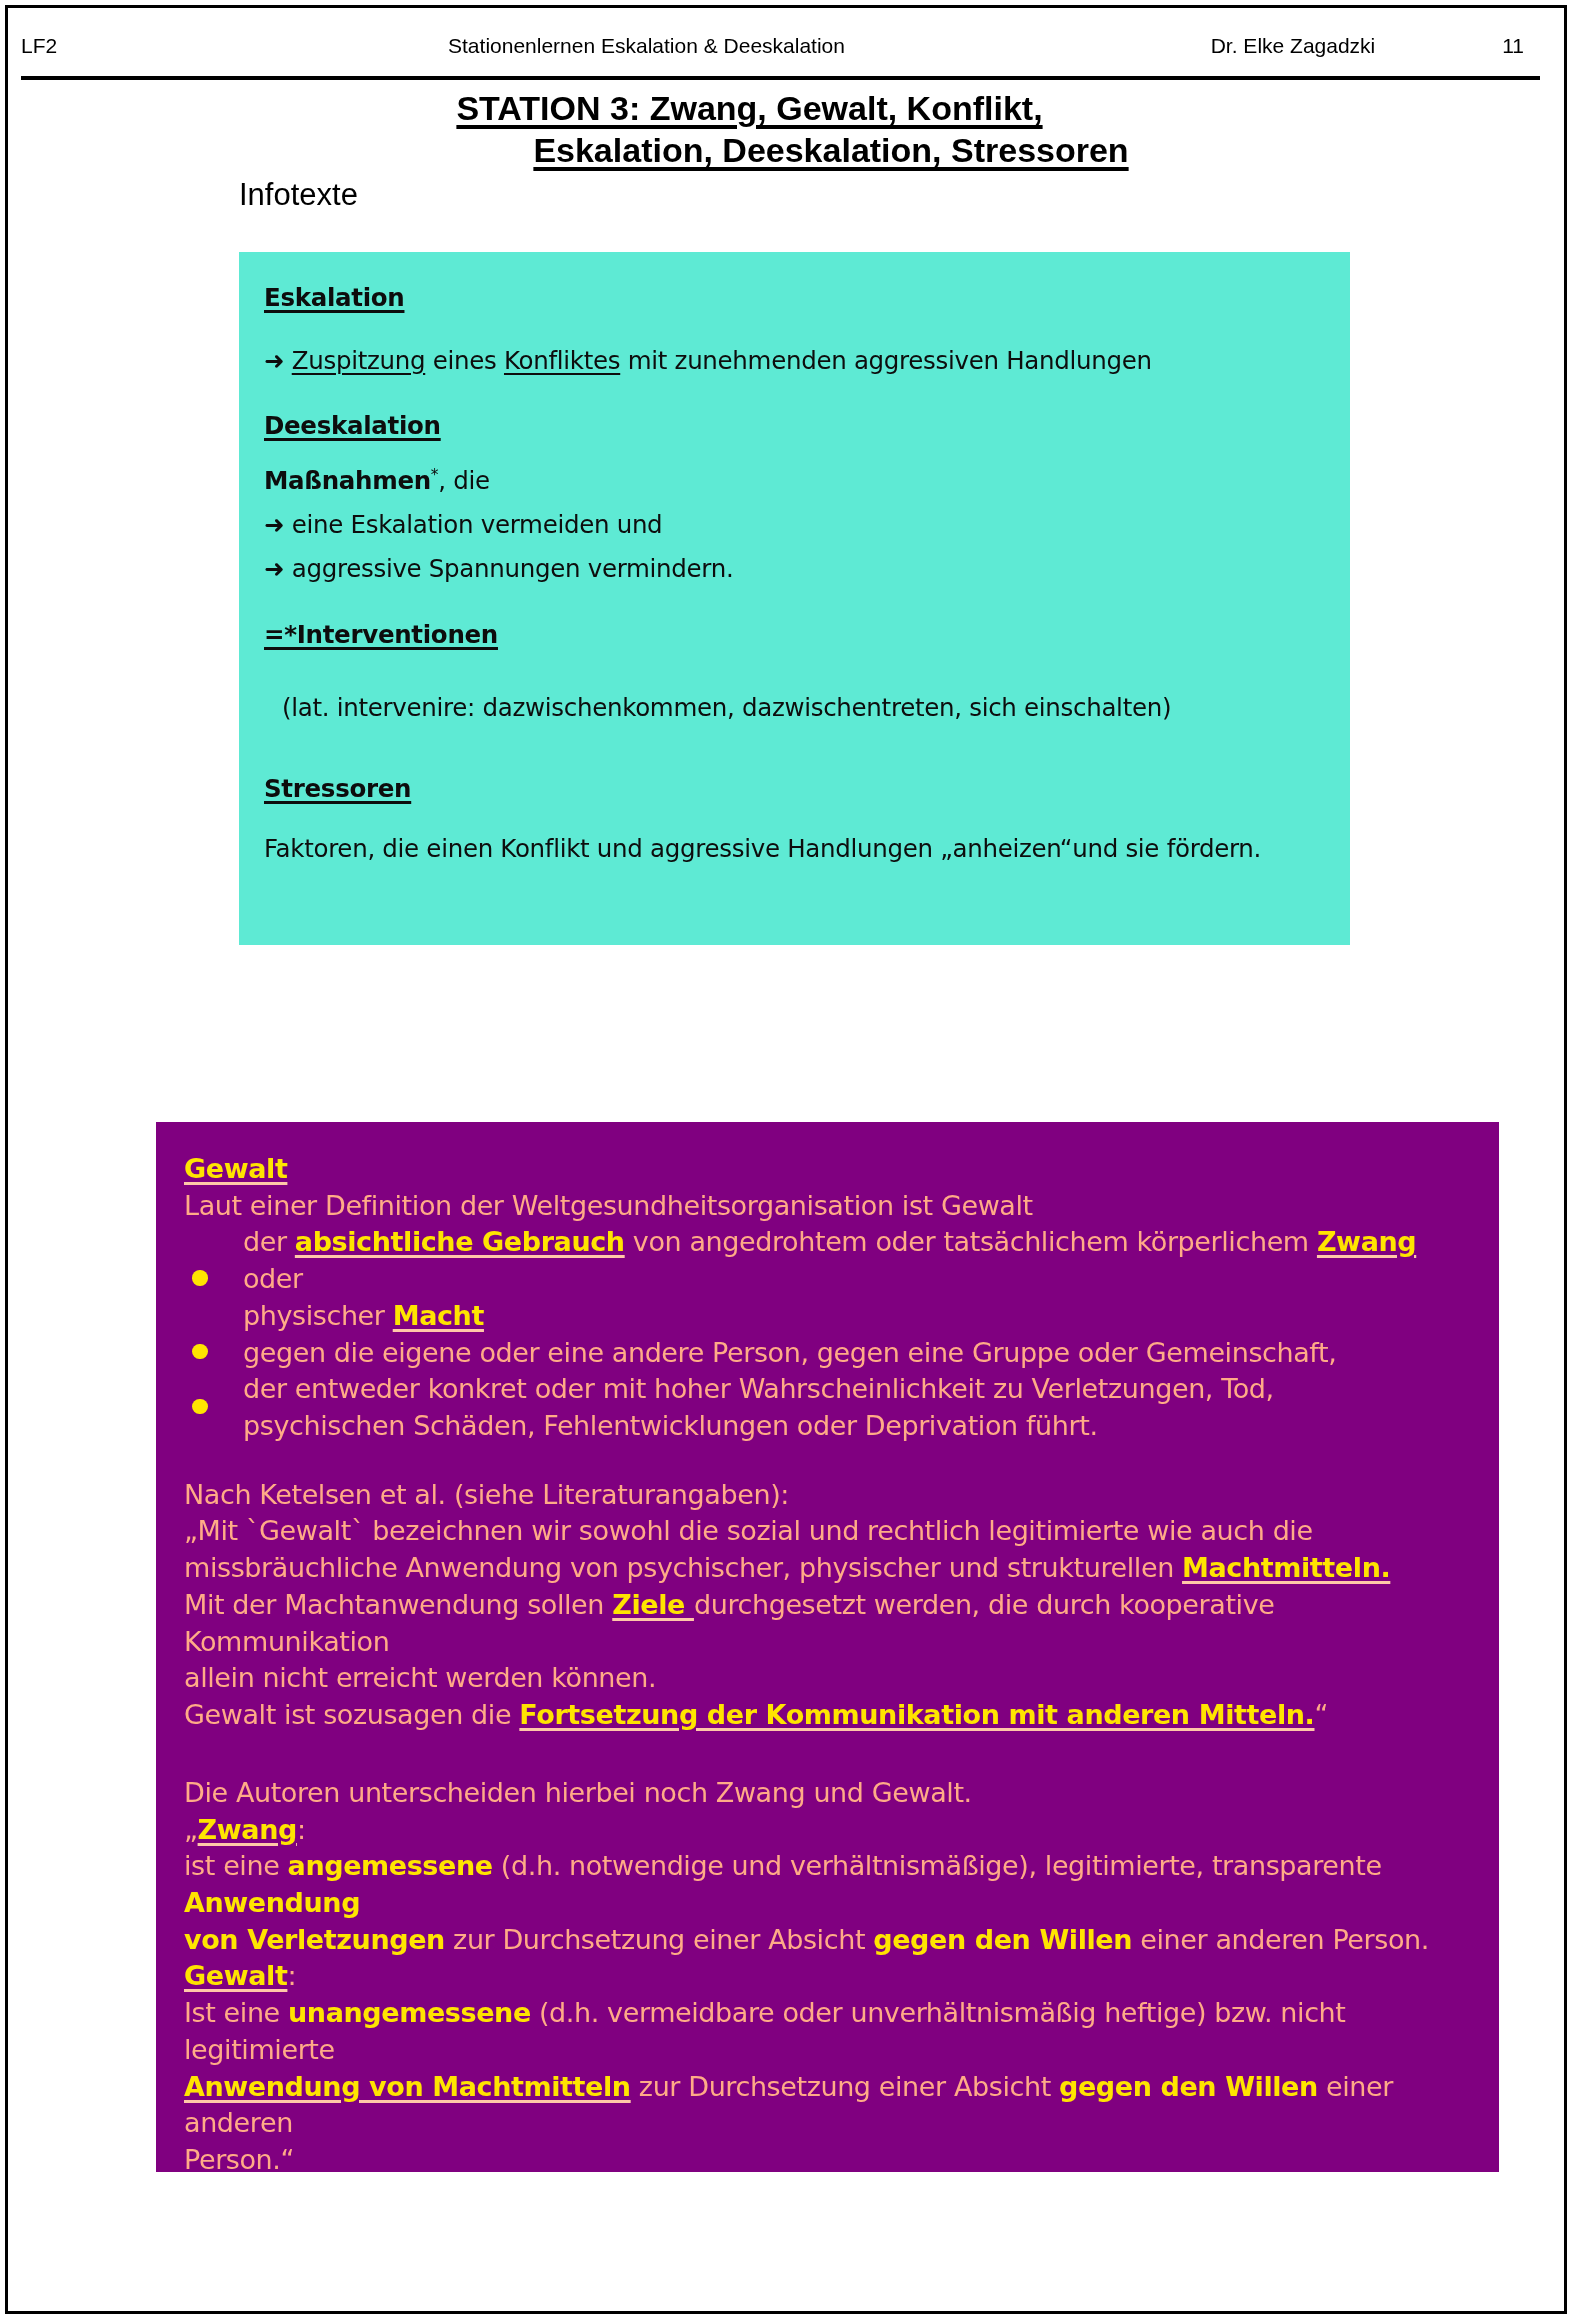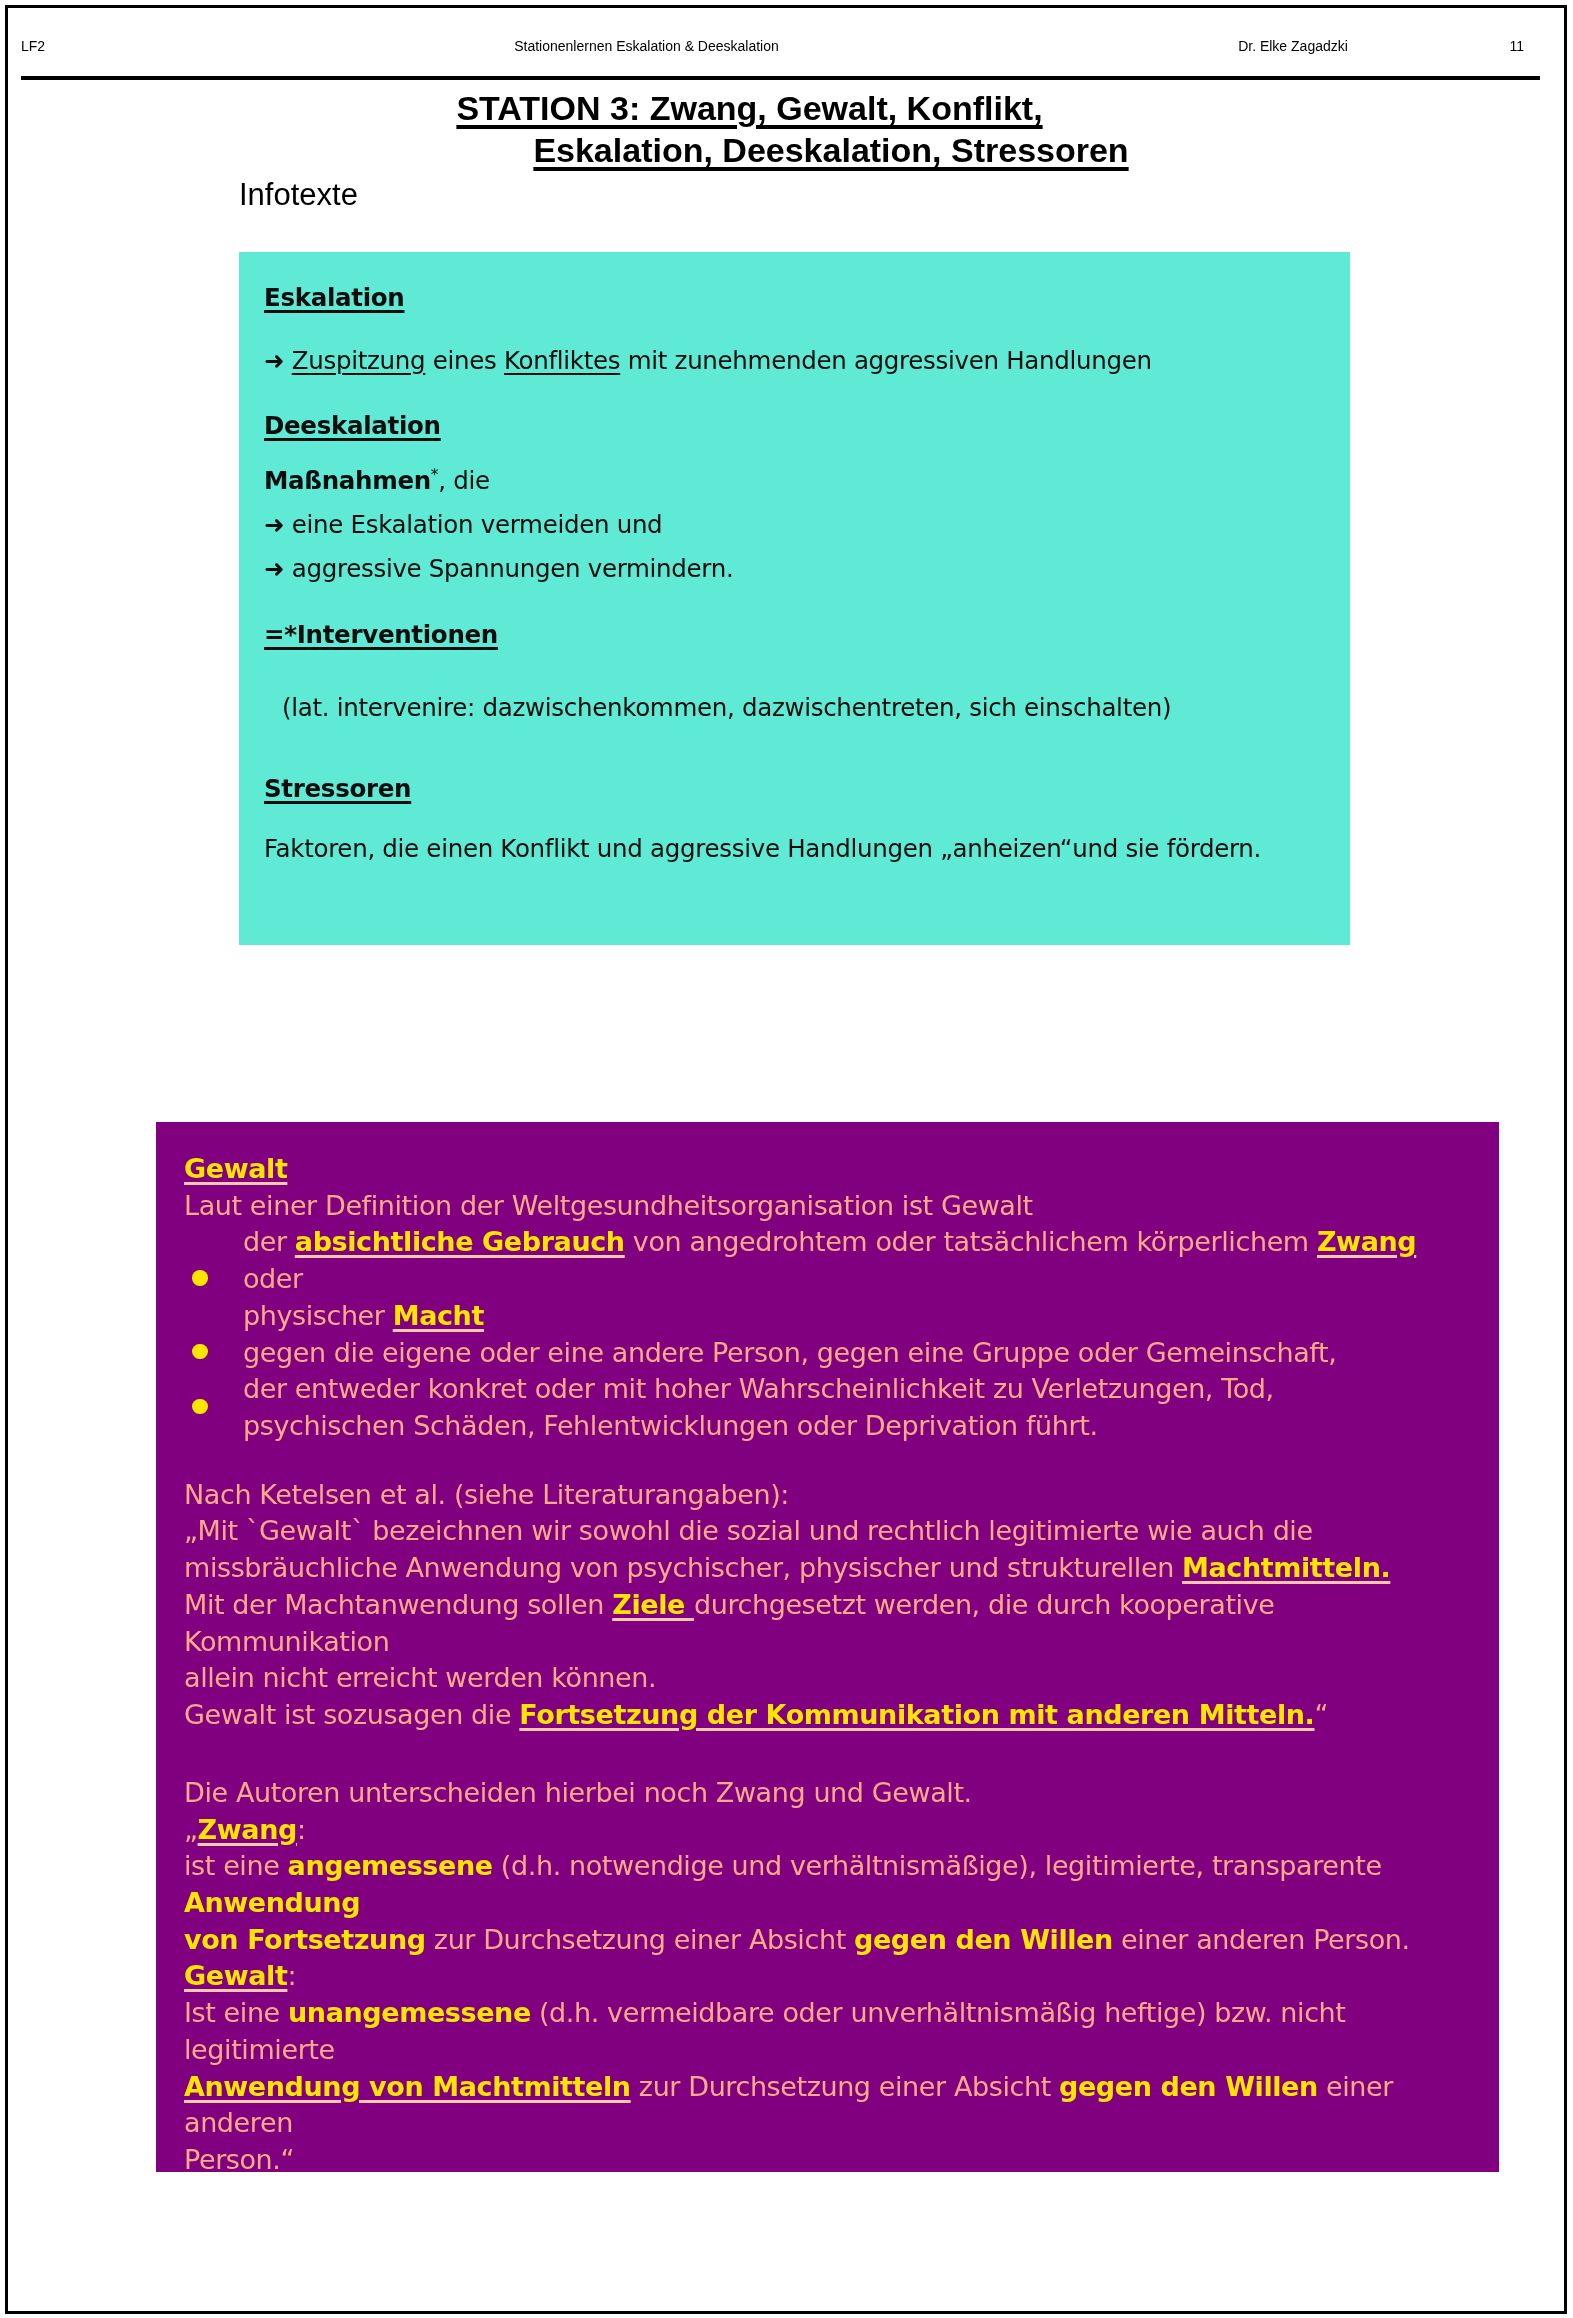--- a/index.html
+++ b/index.html
@@ -29,21 +29,21 @@
 
   
   .header {
     position: absolute;
     left: 21px;
     top: 25px;
     width: 1521px;
     height: 42px;
     display: flex;
     align-items: center;
-    font-size: 14px;
+    font-size: 21px;
     color: #000;
   }
   .hdr-lf       { width: 210px; text-align: left; }
   .hdr-title    { flex: 1; text-align: center; margin-left:-84px;}
   .hdr-author   { width: 294px; text-align: center; }
   .hdr-page     { width: 84px; text-align: right; padding-right: 18px;}
 
   .header-rule {
     position: absolute;
     left: 21px;
@@ -291,21 +291,21 @@
   <div class="p-gap-lg"></div>
 
   <div class="p-line">Die Autoren unterscheiden hierbei noch Zwang und Gewalt.</div>
   <div class="p-line">
     <span>„</span><span class="p-emu">Zwang</span><span>:</span>
   </div>
   <div class="p-line">
     <span>ist eine </span><span class="p-em">angemessene</span><span> (d.h. notwendige und verhältnismäßige), legitimierte, transparente </span><span class="p-em">Anwendung</span>
   </div>
   <div class="p-line">
-    <span class="p-em">von Fortsetzung</span><span> zur Durchsetzung einer Absicht </span><span class="p-em">gegen den Willen</span><span> einer anderen Person.</span>
+    <span class="p-em">von Verletzungen</span><span> zur Durchsetzung einer Absicht </span><span class="p-em">gegen den Willen</span><span> einer anderen Person.</span>
   </div>
   <div class="p-line">
     <span class="p-emu">Gewalt</span><span>:</span>
   </div>
   <div class="p-line">
     <span>Ist eine </span><span class="p-em">unangemessene</span><span> (d.h. vermeidbare oder unverhältnismäßig heftige) bzw. nicht legitimierte</span>
   </div>
   <div class="p-line">
     <span class="p-emu">Anwendung von Machtmitteln</span><span> zur Durchsetzung einer Absicht </span><span class="p-em">gegen den Willen</span><span> einer anderen</span>
   </div>

